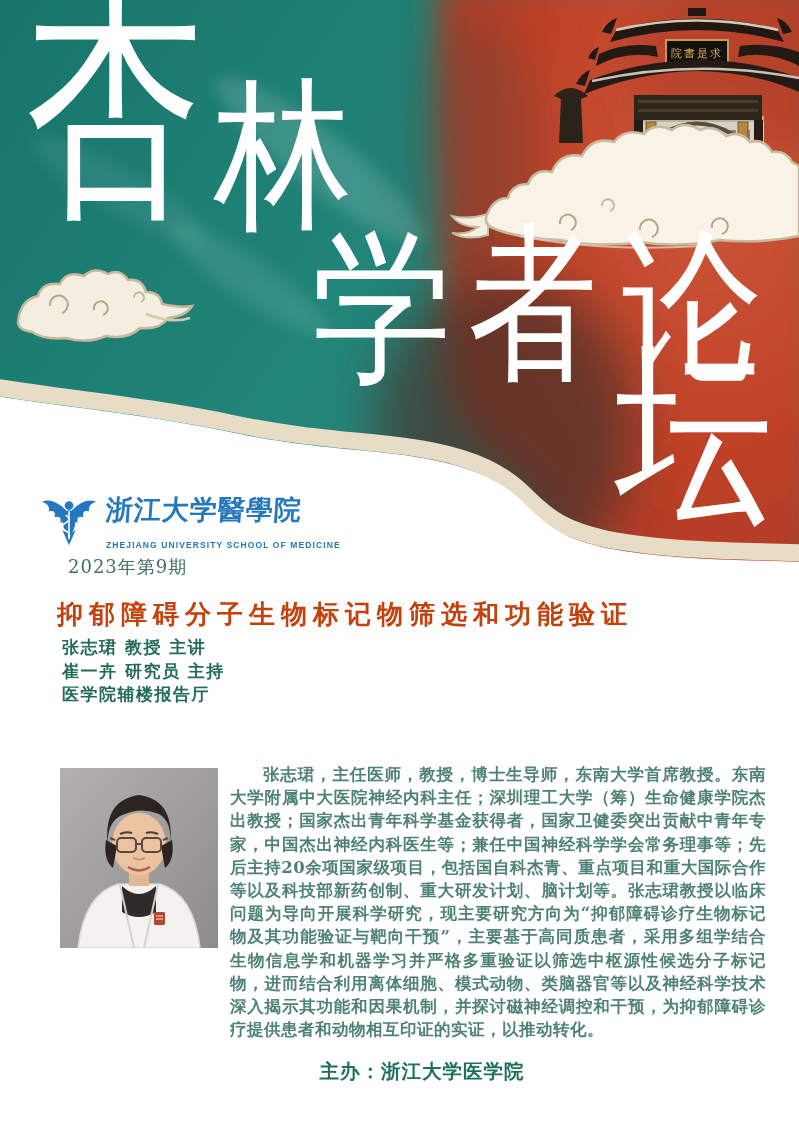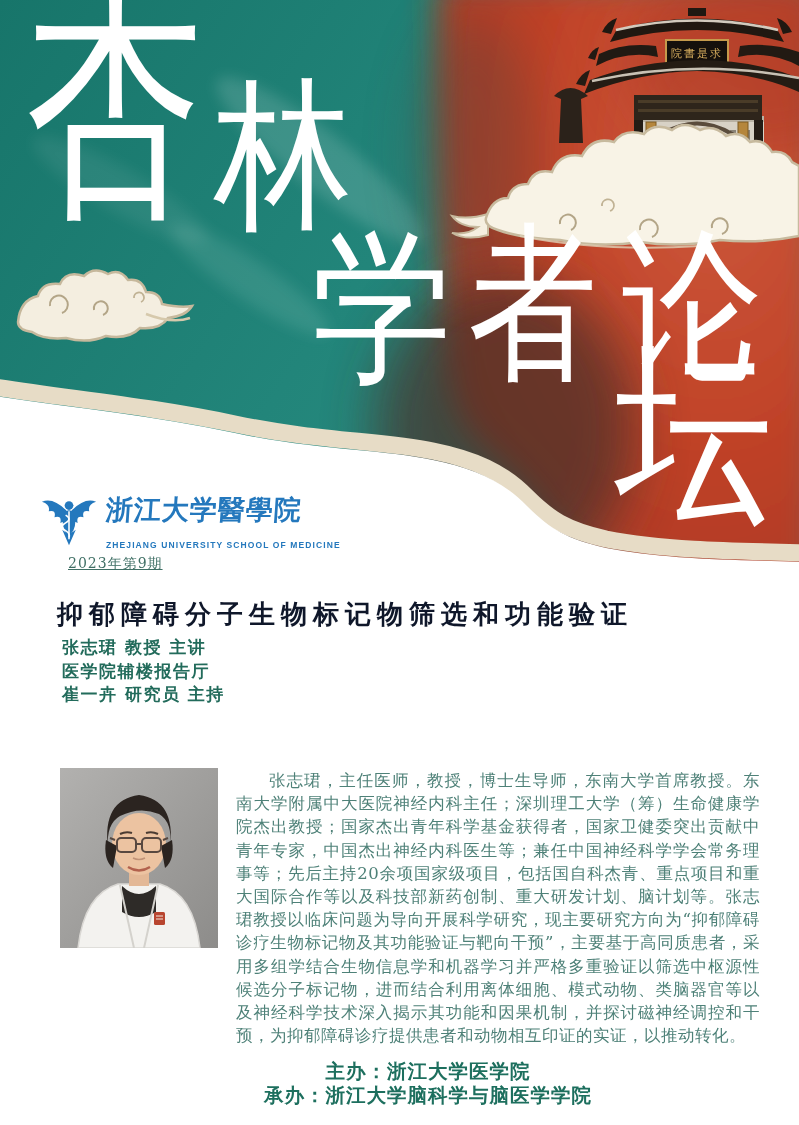--- a/index.html
+++ b/index.html
@@ -17,31 +17,31 @@
   .c4{left:622px;top:224px;font-size:165px;transform:scale(.85,1);}
   .c5{left:615px;top:338px;font-size:192px;transform:scale(.82,1);}
   
   .logo-row{position:absolute;left:40px;top:492px;display:flex;align-items:center;gap:8px;}
   .logo-text{display:flex;flex-direction:column;}
   .logo-cn{font-size:27px;font-weight:bold;color:#2478bd;letter-spacing:1px;
            transform:skewX(-4deg);font-family:"DejaVu Serif","Liberation Serif",serif;}
   .logo-en{font-size:8.5px;font-weight:bold;color:#2478bd;letter-spacing:1.1px;margin-top:12px;
            font-family:"Liberation Sans","DejaVu Sans",sans-serif;}
   
-  .issue{position:absolute;left:68px;top:555px;font-size:14px;color:#3f6f65;letter-spacing:1px;text-decoration:underline;}
+  .issue{position:absolute;left:68px;top:555px;font-size:18px;color:#3f6f65;letter-spacing:1px;}
   .talk-title{position:absolute;left:57px;top:597px;margin:0;font-size:26px;font-weight:bold;
-              color:#0f172a;letter-spacing:6px;white-space:nowrap;text-align:center;}
+              color:#c2410c;letter-spacing:6px;white-space:nowrap;text-align:center;}
   .details{position:absolute;left:62px;top:636px;}
   .detail-line{font-size:17px;font-weight:600;color:#226b5b;line-height:23.5px;letter-spacing:1.5px;}
   .photo{position:absolute;left:60px;top:768px;width:158px;height:180px;}
   .bio{position:absolute;left:230px;top:763px;width:536px;}
   .bio-heading{font-size:16.5px;color:#4e8178;line-height:23.2px;letter-spacing:.5px;}
-  .bio-text{margin:6px;font-size:16.5px;color:#4e8178;line-height:23.2px;letter-spacing:.5px;
-            text-align:justify;text-indent:2em;}
-  .footer{position:absolute;left:73px;top:1060px;width:710px;text-align:center;}
+  .bio-text{margin:0;font-size:16.5px;color:#4e8178;line-height:23.2px;letter-spacing:.5px;
+            text-align:justify;text-indent:2em;font-weight:bold;}
+  .footer{position:absolute;left:67px;top:1060px;width:710px;text-align:center;}
   .footer-line{font-size:19.5px;font-weight:bold;color:#1d6f5e;line-height:24px;letter-spacing:1px;}
 </style>
 </head>
 <body>
 
 <div class="page">
 
   <div class="hero">
     <svg width="799" height="580" viewBox="0 0 799 580">
       <defs>
@@ -187,22 +187,22 @@
       <div class="logo-en">ZHEJIANG UNIVERSITY SCHOOL OF MEDICINE</div>
     </div>
   </div>
 
   <div class="issue">2023年第9期</div>
 
   <h1 class="talk-title">抑郁障碍分子生物标记物筛选和功能验证</h1>
 
   <div class="details">
     <div class="detail-line">张志珺 教授 主讲</div>
+    <div class="detail-line">崔一卉 研究员 主持</div>
     <div class="detail-line">医学院辅楼报告厅</div>
-    <div class="detail-line">崔一卉 研究员 主持</div>
   </div>
 
   <div class="photo">
     <svg width="158" height="180" viewBox="0 0 158 180">
       <rect x="0" y="0" width="158" height="180" fill="url(#photoBg2)"></rect>
       <defs>
         <linearGradient id="photoBg2" x1="0" y1="0" x2="1" y2="1">
           <stop offset="0" stop-color="#b2b1af"></stop>
           <stop offset="1" stop-color="#8d8c8a"></stop>
         </linearGradient>
@@ -232,16 +232,15 @@
       <path d="M68,99 q11,7 22,0" stroke="#b2614d" stroke-width="2.4" fill="none"></path>
     </svg>
   </div>
 
   <div class="bio">
     <p class="bio-text">张志珺，主任医师，教授，博士生导师，东南大学首席教授。东南大学附属中大医院神经内科主任；深圳理工大学（筹）生命健康学院杰出教授；国家杰出青年科学基金获得者，国家卫健委突出贡献中青年专家，中国杰出神经内科医生等；兼任中国神经科学学会常务理事等；先后主持20余项国家级项目，包括国自科杰青、重点项目和重大国际合作等以及科技部新药创制、重大研发计划、脑计划等。张志珺教授以临床问题为导向开展科学研究，现主要研究方向为“抑郁障碍诊疗生物标记物及其功能验证与靶向干预”，主要基于高同质患者，采用多组学结合生物信息学和机器学习并严格多重验证以筛选中枢源性候选分子标记物，进而结合利用离体细胞、模式动物、类脑器官等以及神经科学技术深入揭示其功能和因果机制，并探讨磁神经调控和干预，为抑郁障碍诊疗提供患者和动物相互印证的实证，以推动转化。</p>
   </div>
 
   <div class="footer">
     <div class="footer-line">主办：浙江大学医学院</div>
-    <div class="footer-line">承办：浙江大学脑科学与脑医学学院</div>
   </div>
 
 </div>
 
 </body></html>

